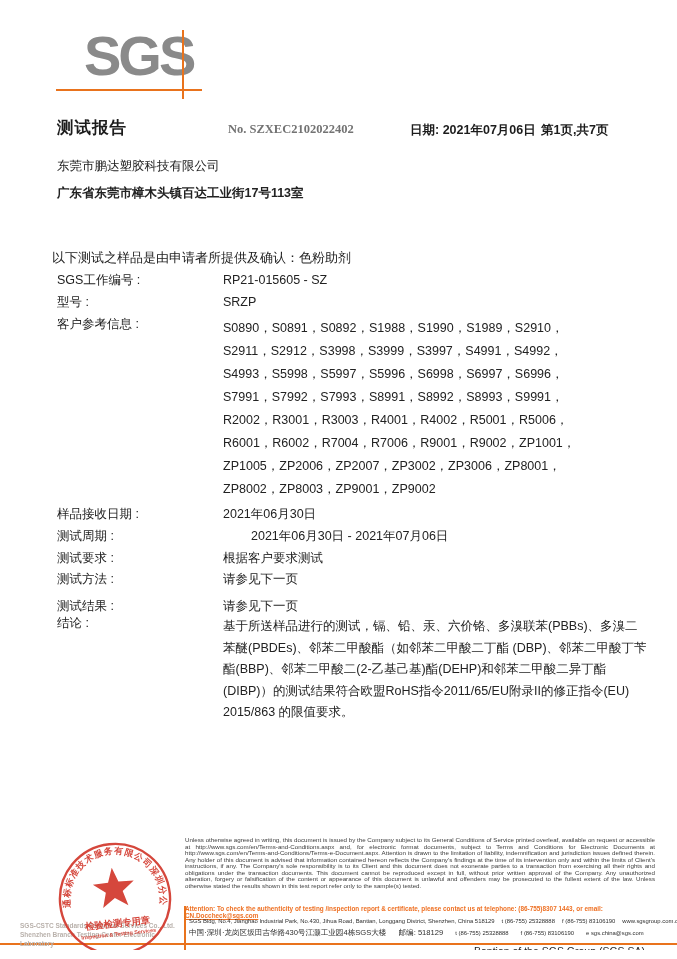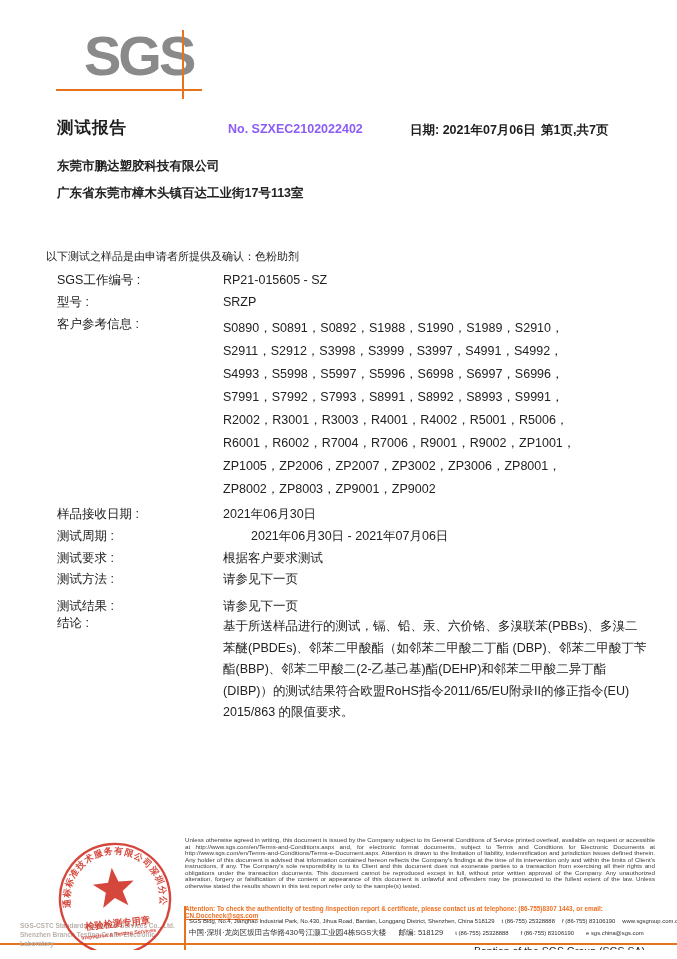--- a/index.html
+++ b/index.html
@@ -6,27 +6,27 @@
   .page{
     position:relative;width:677px;height:950px;background:#ffffff;overflow:hidden;
     font-family:"Liberation Sans","DejaVu Sans",sans-serif;color:#2d2d2d;
   }
   .abs{position:absolute;}
   
   .logo-text{left:84px;top:28px;font-size:56px;line-height:1;font-weight:700;color:#8a8a8a;letter-spacing:-3px;}
   .logo-hline{left:56px;top:89px;width:146px;height:2px;background:#e9731d;}
   .logo-vline{left:182px;top:30px;width:2px;height:69px;background:#e9731d;}
   .doc-title{left:57px;top:117px;font-size:16.5px;font-weight:700;color:#1c1c1c;letter-spacing:1px;}
-  .report-no{left:228px;top:122px;font-size:12.5px;font-weight:600;color:#8b5cf6;}
+  .report-no{left:228px;top:122px;font-size:12.5px;font-weight:600;color:#737373;font-family:Liberation Serif, serif;}
   .hdr-date{left:410px;top:122px;font-size:12.5px;font-weight:600;color:#1c1c1c;}
   .hdr-page{left:541px;top:122px;font-size:12.5px;font-weight:600;color:#1c1c1c;}
-  .company{left:57px;top:158px;font-size:12.5px;font-weight:700;color:#222;}
+  .company{left:57px;top:158px;font-size:12.5px;font-weight:400;color:#222;}
   .company-addr{left:57px;top:185px;font-size:12.5px;font-weight:600;color:#222;}
   
-  .intro{left:46px;top:249px;font-size:11px;color:#222;}
+  .intro{left:52px;top:249px;font-size:13px;color:#222;}
   .fields{left:57px;top:273px;width:592px;}
   .frow{display:flex;font-size:12.5px;line-height:15px;color:#222;}
   .flabel{width:166px;flex-shrink:0;}
   .fvalue{flex:1;}
   .mb1{margin-bottom:7px;} .mb2{margin-bottom:7px;}
   .codes div{line-height:23px;}
   .mb4{margin-bottom:7px;align-items:flex-end;} .mb5{margin-bottom:7px;gap:28px;} .mb6{margin-bottom:6px;}
   .mb7{margin-bottom:12px;} .mb8{margin-bottom:2px;}
   .row-recv{margin-top:6px;}
   .conclusion{line-height:21.5px;}

